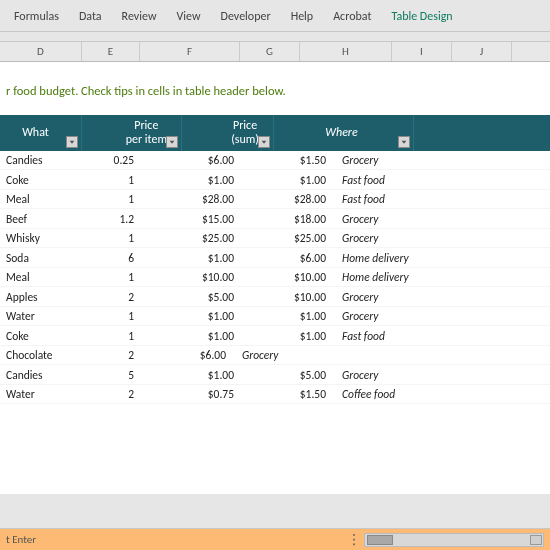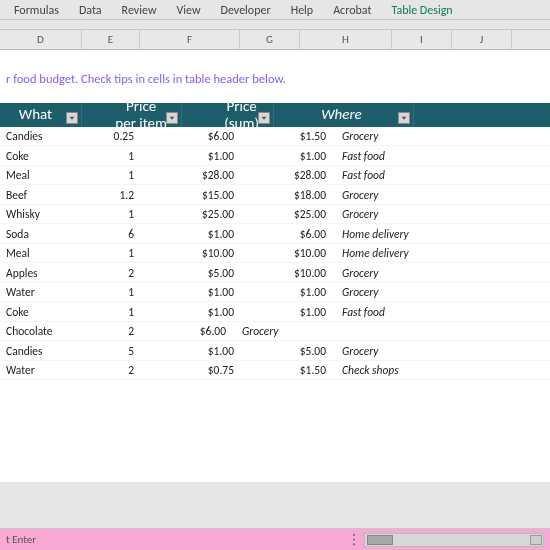--- a/index.html
+++ b/index.html
@@ -8,21 +8,21 @@
     font-size: 12px;
     background: #e6e6e6;
     width: 550px;
     height: 550px;
     overflow: hidden;
     color: #333;
   }
   .ribbon-tabs {
     display: flex;
     align-items: center;
-    height: 20px;
+    height: 32px;
     background: #e6e6e6;
     border-bottom: 1px solid #c8c8c8;
     padding-left: 4px;
   }
   .ribbon-tabs .tab {
     padding: 4px 10px;
     font-size: 12px;
     color: #444;
     cursor: pointer;
   }
@@ -58,34 +58,34 @@
     display: flex;
     align-items: center;
     padding-left: 8px;
     color: #2d6b73;
     font-size: 34px;
     font-weight: 600;
   }
   .spacer { height: 20px; }
   .instr {
     font-size: 12.5px;
-    color: #8b5cf6;
+    color: #4d7c0f;
     padding: 0 6px;
     line-height: 1.5;
   }
   .tbl {
     margin-top: 14px;
     width: 100%;
   }
   .thead {
     display: flex;
     background: #1e5e6b;
     color: #fff;
-    font-size: 15px;
-    height: 24px;
+    font-size: 12px;
+    height: 36px;
   }
   .th {
     display: flex;
     align-items: center;
     justify-content: center;
     position: relative;
     text-align: center;
     line-height: 1.15;
     padding: 2px 14px 2px 4px;
     border-right: 1px solid #27707e;
@@ -128,21 +128,21 @@
   .ch-G { width: 60px; }
   .ch-H { width: 92px; }
   .ch-I { width: 60px; }
   .ch-J { width: 60px; }
   .statusbar {
     position: absolute;
     bottom: 0;
     left: 0;
     right: 0;
     height: 22px;
-    background: #f9a8d4;
+    background: #fdba74;
     border-top: 1px solid #c8c8c8;
     display: flex;
     align-items: center;
     font-size: 11px;
     color: #555;
   }
   .status-left { padding-left: 6px; flex: 0 0 auto; }
   .status-flex { flex: 1; }
   .scroll-track {
     width: 180px;
@@ -323,21 +323,21 @@
           <div class="cell c-many">5</div>
           <div class="cell c-price">$1.00</div>
           <div class="cell c-sum">$5.00</div>
           <div class="cell c-where">Grocery</div>
         </div>
         <div class="row">
           <div class="cell c-what">Water</div>
           <div class="cell c-many">2</div>
           <div class="cell c-price">$0.75</div>
           <div class="cell c-sum">$1.50</div>
-          <div class="cell c-where">Check shops</div>
+          <div class="cell c-where">Coffee food</div>
         </div>
       </div>
   </div>
 </div>
 
 <div class="statusbar">
   <div class="status-left">t Enter</div>
   <div class="status-flex"></div>
   <div class="dots">⋮</div>
   <div class="scroll-track">

